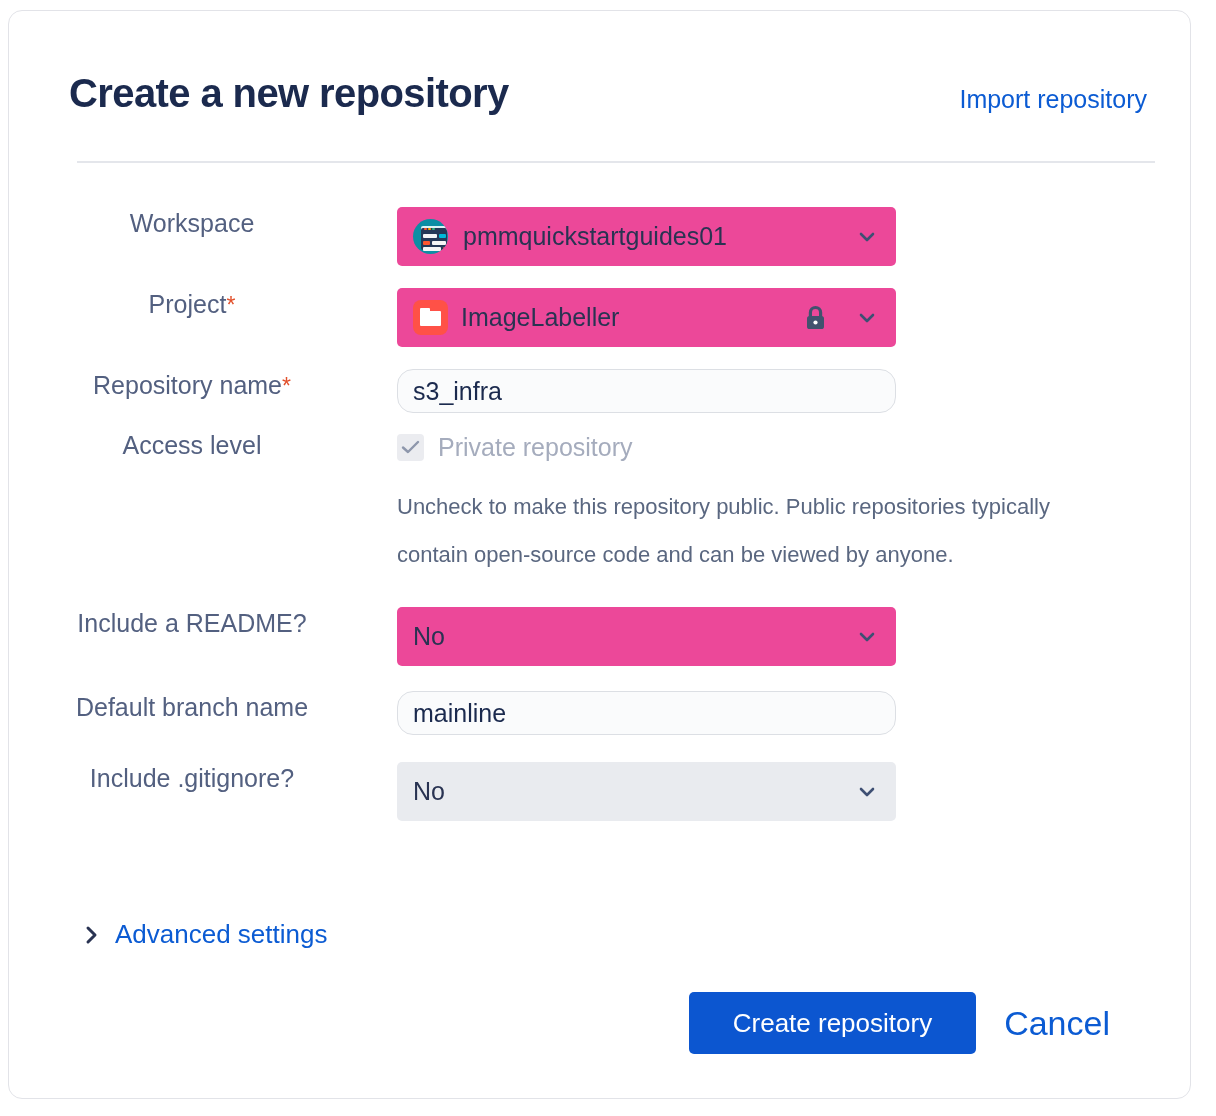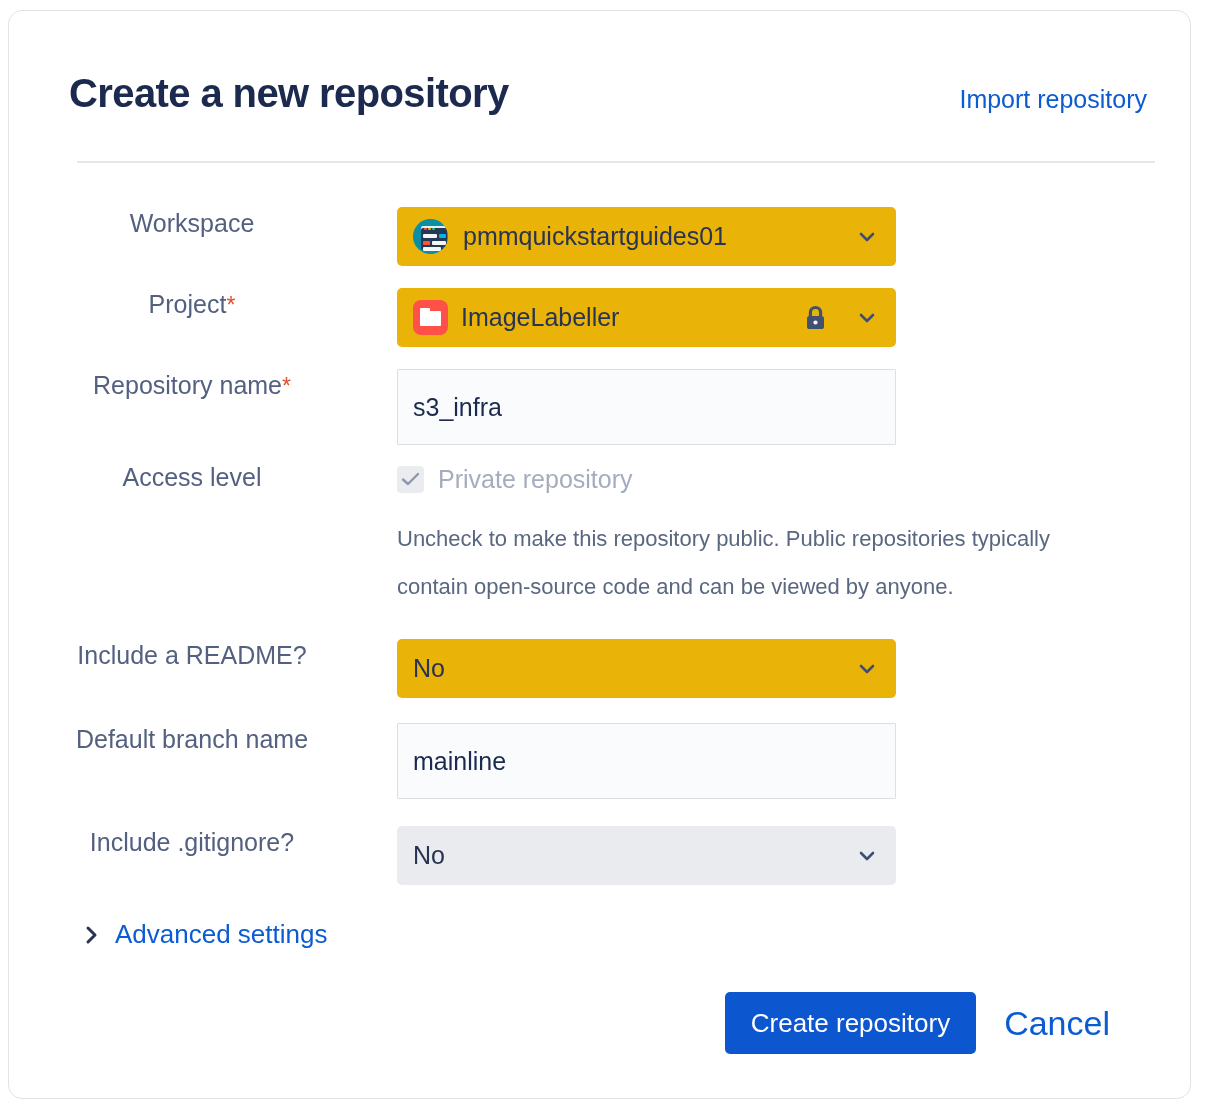--- a/index.html
+++ b/index.html
@@ -80,21 +80,21 @@
     color: #E2502B;
     font-size: 23px;
   }
   .field { flex: 1 1 auto; }
 
   
   .select {
     position: relative;
     width: 499px;
     height: 59px;
-    background: #eab308;
+    background: #ec4899;
     border: none;
     border-radius: 5px;
     display: flex;
     align-items: center;
     padding: 0 16px;
     cursor: pointer;
     user-select: none;
   }
   .select.darker { background: #E9EBEF; }
   .select-text {
@@ -178,24 +178,24 @@
     right: 68px;
     top: 50%;
     margin-top: -14px;
     width: 25px; height: 28px;
   }
   .lock-icon svg { display: block; }
 
   
   .text-input {
     width: 499px;
-    height: 76px;
+    height: 44px;
     background: #FAFBFC;
     border: 1px solid #DCDFE4;
-    border-radius: 1px;
+    border-radius: 16px;
     font-family: "Liberation Sans", sans-serif;
     font-size: 25px;
     color: #1B2A4E;
     padding: 4px 15px;
     outline: none;
     display: block;
   }
 
   
   .check-line {
@@ -251,21 +251,21 @@
     right: 72px; top: 981px;
     display: flex;
     align-items: center;
   }
   .btn-primary {
     background: #0C56D0;
     color: #ffffff;
     border: none;
     border-radius: 5px;
     height: 62px;
-    padding: 0 26px;
+    padding: 0 44px;
     font-family: "Liberation Sans", sans-serif;
     font-size: 26px;
     cursor: pointer;
     white-space: nowrap;
   }
   .btn-cancel {
     background: transparent;
     border: none;
     color: #0B5BD3;
     font-family: "Liberation Sans", sans-serif;

